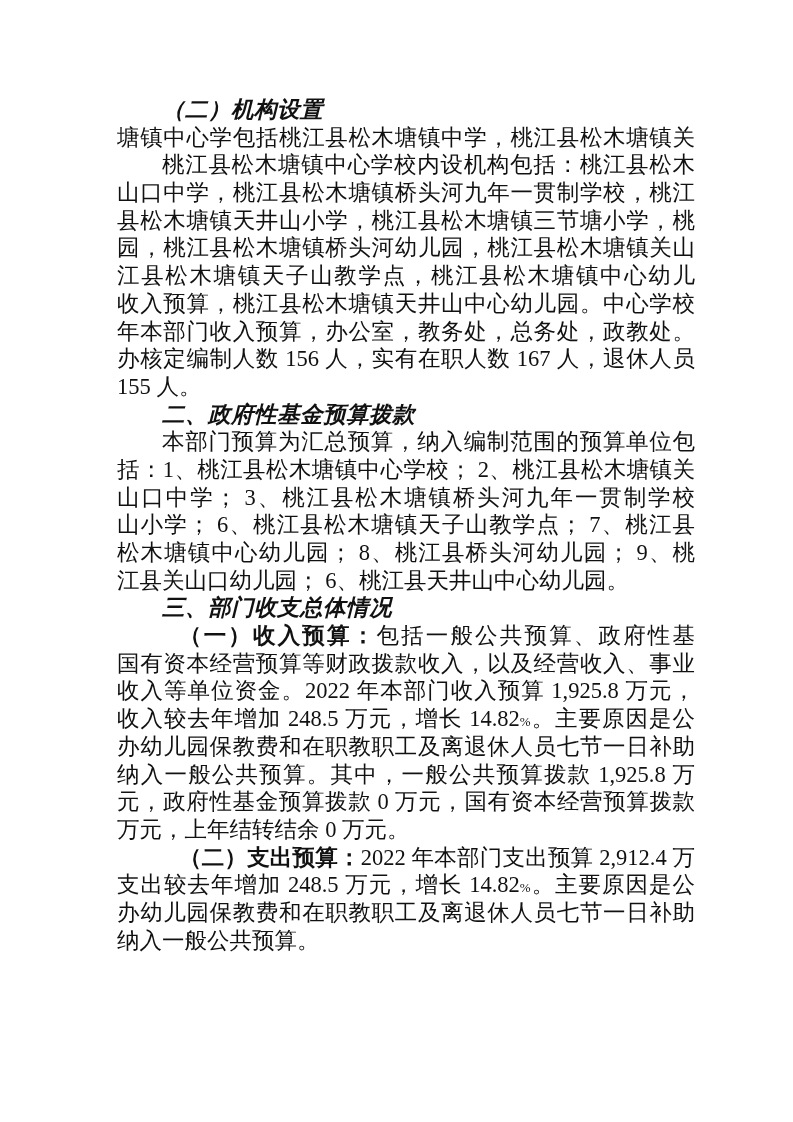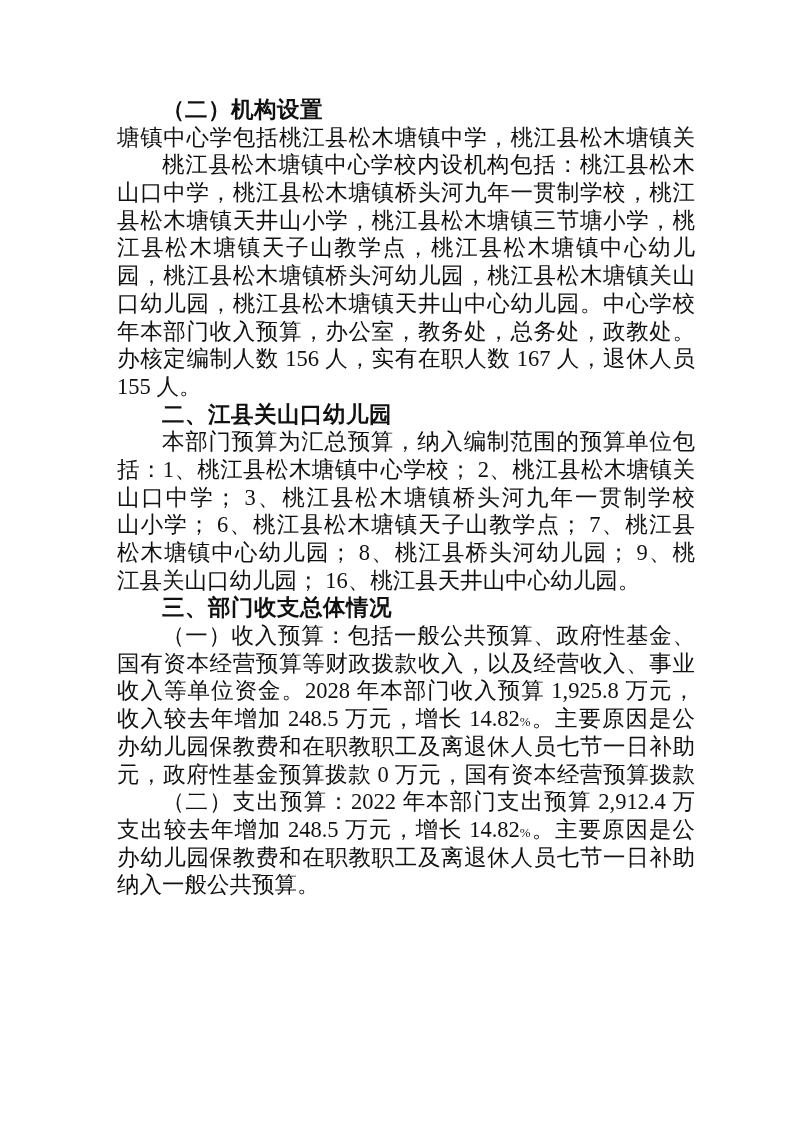--- a/index.html
+++ b/index.html
@@ -30,69 +30,73 @@
     height: 27.7px;
   }
   .end {
     text-align-last: left;
   }
   .h {
     font-weight: 700;
     font-family: "Liberation Sans", "DejaVu Sans", sans-serif;
     text-align-last: left;
     letter-spacing: 0.5px;
+    font-style: italic;
   }
   .ind {
     text-indent: 2em;
   }
   .b {
-    font-weight: 400;
+    font-weight: 700;
     font-family: "Liberation Sans", "DejaVu Sans", sans-serif;
+    margin-left: 17px;
   }
   .sm {
     font-size: 13px;
   }
 </style>
 </head>
 <body>
 
 <div class="page">
 
   <div class="ln h ind">（二）机构设置</div>
   <div class="ln">塘镇中心学包括桃江县松木塘镇中学，桃江县松木塘镇关</div>
   <div class="ln ind">桃江县松木塘镇中心学校内设机构包括：桃江县松木</div>
   <div class="ln">山口中学，桃江县松木塘镇桥头河九年一贯制学校，桃江</div>
   <div class="ln">县松木塘镇天井山小学，桃江县松木塘镇三节塘小学，桃</div>
+  <div class="ln">园，桃江县松木塘镇桥头河幼儿园，桃江县松木塘镇关山</div>
   <div class="ln">江县松木塘镇天子山教学点，桃江县松木塘镇中心幼儿</div>
-  <div class="ln">园，桃江县松木塘镇桥头河幼儿园，桃江县松木塘镇关山</div>
-  <div class="ln">口幼儿园，桃江县松木塘镇天井山中心幼儿园。中心学校</div>
+  <div class="ln">收入预算，桃江县松木塘镇天井山中心幼儿园。中心学校</div>
   <div class="ln">年本部门收入预算，办公室，教务处，总务处，政教处。编</div>
   <div class="ln">办核定编制人数 156 人，实有在职人数 167 人，退休人员</div>
   <div class="ln end">155 人。</div>
 
-  <div class="ln h ind">二、江县关山口幼儿园</div>
+  <div class="ln h ind">二、政府性基金预算拨款</div>
   <div class="ln ind">本部门预算为汇总预算，纳入编制范围的预算单位包</div>
   <div class="ln">括：1、桃江县松木塘镇中心学校； 2、桃江县松木塘镇关</div>
   <div class="ln">山口中学； 3、桃江县松木塘镇桥头河九年一贯制学校</div>
   <div class="ln">山小学； 6、桃江县松木塘镇天子山教学点； 7、桃江县</div>
   <div class="ln">松木塘镇中心幼儿园； 8、桃江县桥头河幼儿园； 9、桃</div>
-  <div class="ln end">江县关山口幼儿园； 16、桃江县天井山中心幼儿园。</div>
+  <div class="ln end">江县关山口幼儿园； 6、桃江县天井山中心幼儿园。</div>
 
   <div class="ln h ind">三、部门收支总体情况</div>
 
   <div class="ln ind">
     <span class="b">（一）收入预算：</span><span>包括一般公共预算、政府性基金、</span>
   </div>
   <div class="ln">国有资本经营预算等财政拨款收入，以及经营收入、事业</div>
-  <div class="ln">收入等单位资金。2028 年本部门收入预算 1,925.8 万元，</div>
+  <div class="ln">收入等单位资金。2022 年本部门收入预算 1,925.8 万元，</div>
   <div class="ln">
     <span>收入较去年增加 248.5 万元，增长 14.82</span><span class="sm">%</span><span>。主要原因是公</span>
   </div>
   <div class="ln">办幼儿园保教费和在职教职工及离退休人员七节一日补助</div>
+  <div class="ln">纳入一般公共预算。其中，一般公共预算拨款 1,925.8 万</div>
   <div class="ln">元，政府性基金预算拨款 0 万元，国有资本经营预算拨款 0</div>
+  <div class="ln end">万元，上年结转结余 0 万元。</div>
 
   <div class="ln ind">
     <span class="b">（二）支出预算：</span><span>2022 年本部门支出预算 2,912.4 万</span>
   </div>
   <div class="ln">
     <span>支出较去年增加 248.5 万元，增长 14.82</span><span class="sm">%</span><span>。主要原因是公</span>
   </div>
   <div class="ln">办幼儿园保教费和在职教职工及离退休人员七节一日补助</div>
   <div class="ln end">纳入一般公共预算。</div>
 

